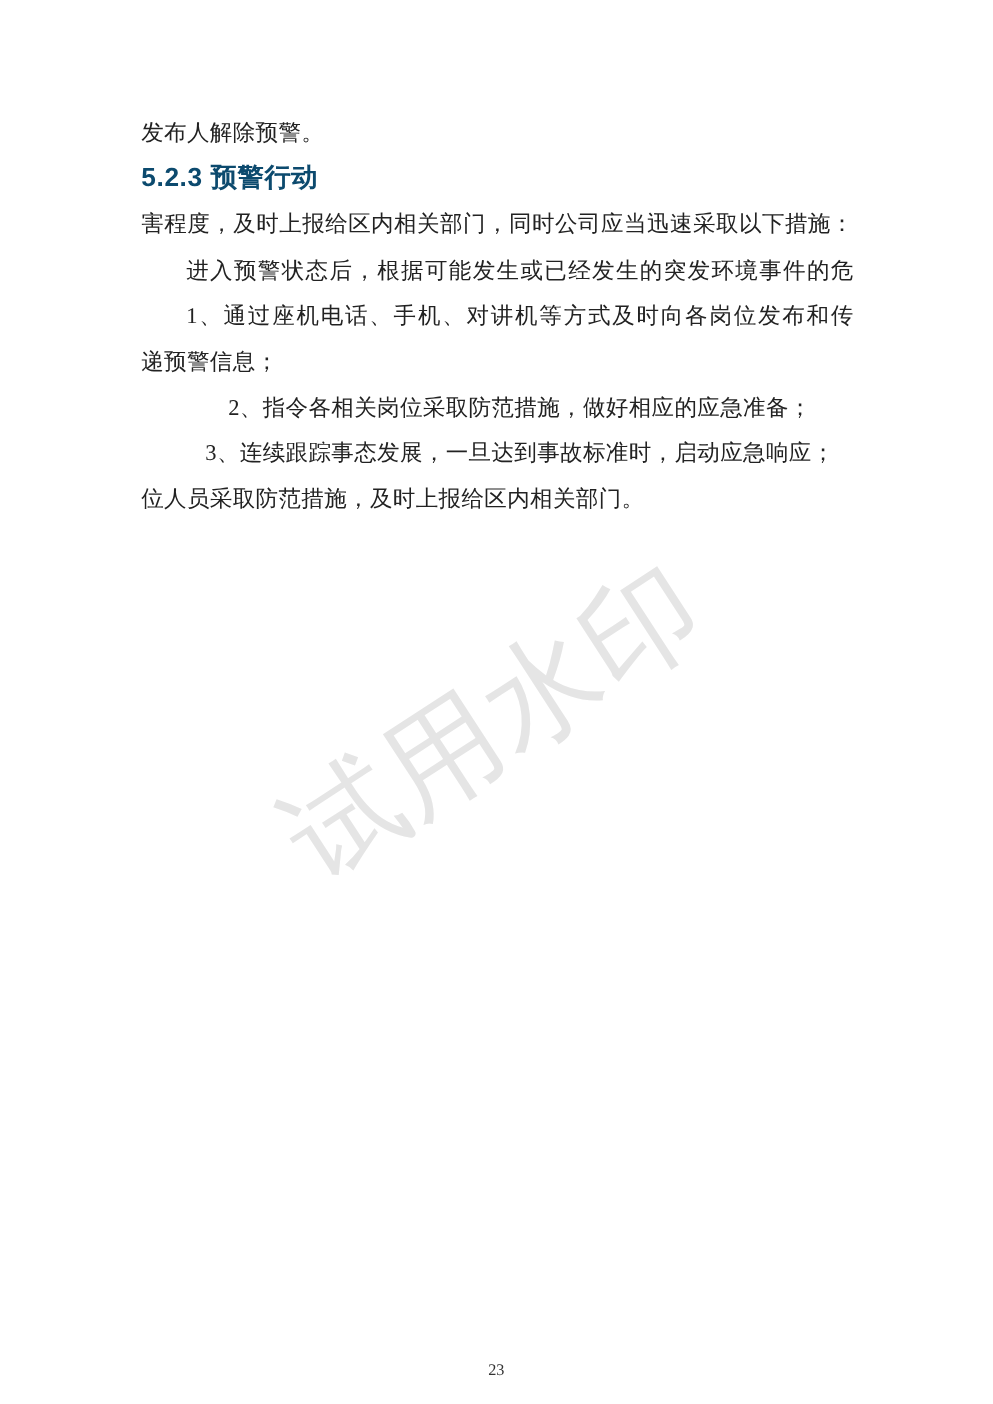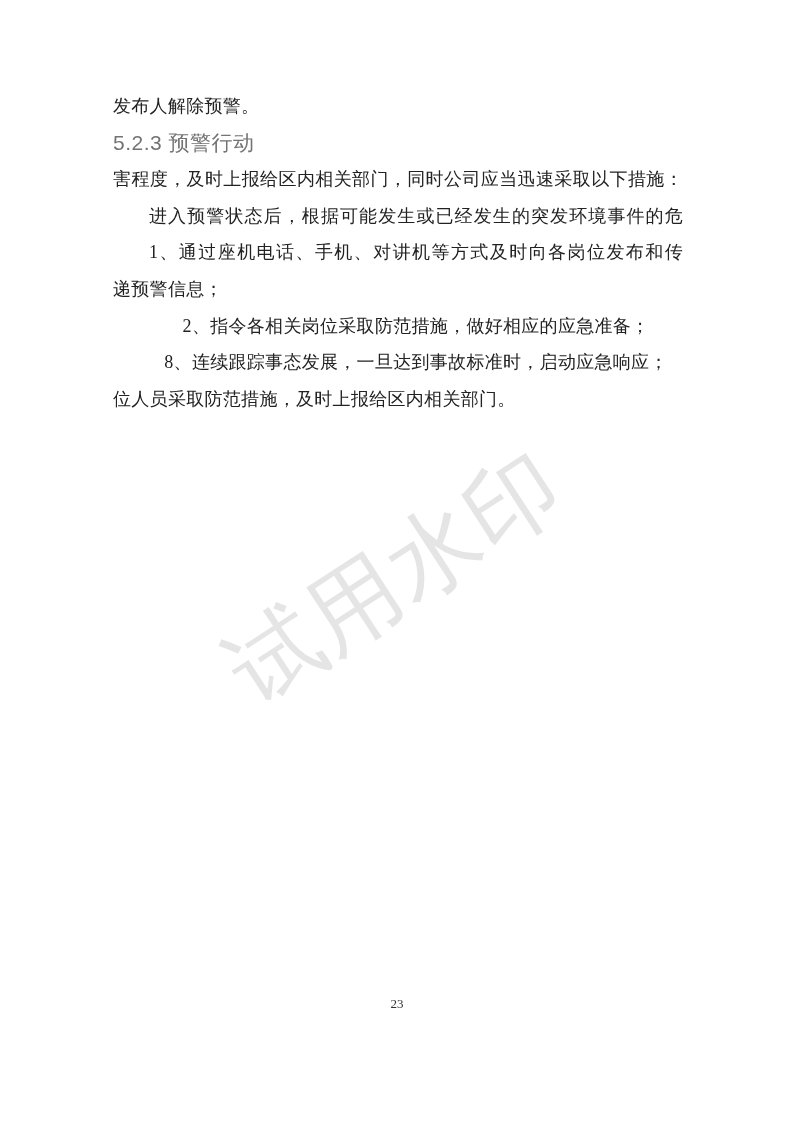--- a/index.html
+++ b/index.html
@@ -52,29 +52,29 @@
   .line.indent {
     padding-left: 36px; 
     text-align: center;
   }
   .line.jl.indent {
     padding-left: 0;
     text-indent: 36px;
   }
   .line.heading {
     font-family: "Liberation Sans", "DejaVu Sans", sans-serif;
-    font-weight: normal;
+    font-weight: bold;
     font-size: 21px;
-    color: #737373;
+    color: #0c4a6e;
     letter-spacing: 0.5px;
   }
   .page-number {
     position: absolute;
     left: 0;
-    top: 996px;
+    top: 1088px;
     width: 794px;
     text-align: center;
     font-size: 13px;
     color: #333333;
     z-index: 1;
     font-family: "Liberation Serif", "DejaVu Serif", serif;
   }
 </style>
 </head>
 <body>
@@ -84,19 +84,19 @@
   <div class="watermark">试用水印</div>
 
   <div class="doc">
     <div class="line">发布人解除预警。</div>
     <h3 class="line heading">5.2.3 预警行动</h3>
     <div class="line jl">害程度，及时上报给区内相关部门，同时公司应当迅速采取以下措施：</div>
     <div class="line jl indent">进入预警状态后，根据可能发生或已经发生的突发环境事件的危</div>
     <div class="line jl indent">1、通过座机电话、手机、对讲机等方式及时向各岗位发布和传</div>
     <div class="line">递预警信息；</div>
     <div class="line indent">2、指令各相关岗位采取防范措施，做好相应的应急准备；</div>
-    <div class="line indent">8、连续跟踪事态发展，一旦达到事故标准时，启动应急响应；</div>
+    <div class="line indent">3、连续跟踪事态发展，一旦达到事故标准时，启动应急响应；</div>
     <div class="line">位人员采取防范措施，及时上报给区内相关部门。</div>
   </div>
 
   <div class="page-number">23</div>
 
 </div>
 
 </body></html>

